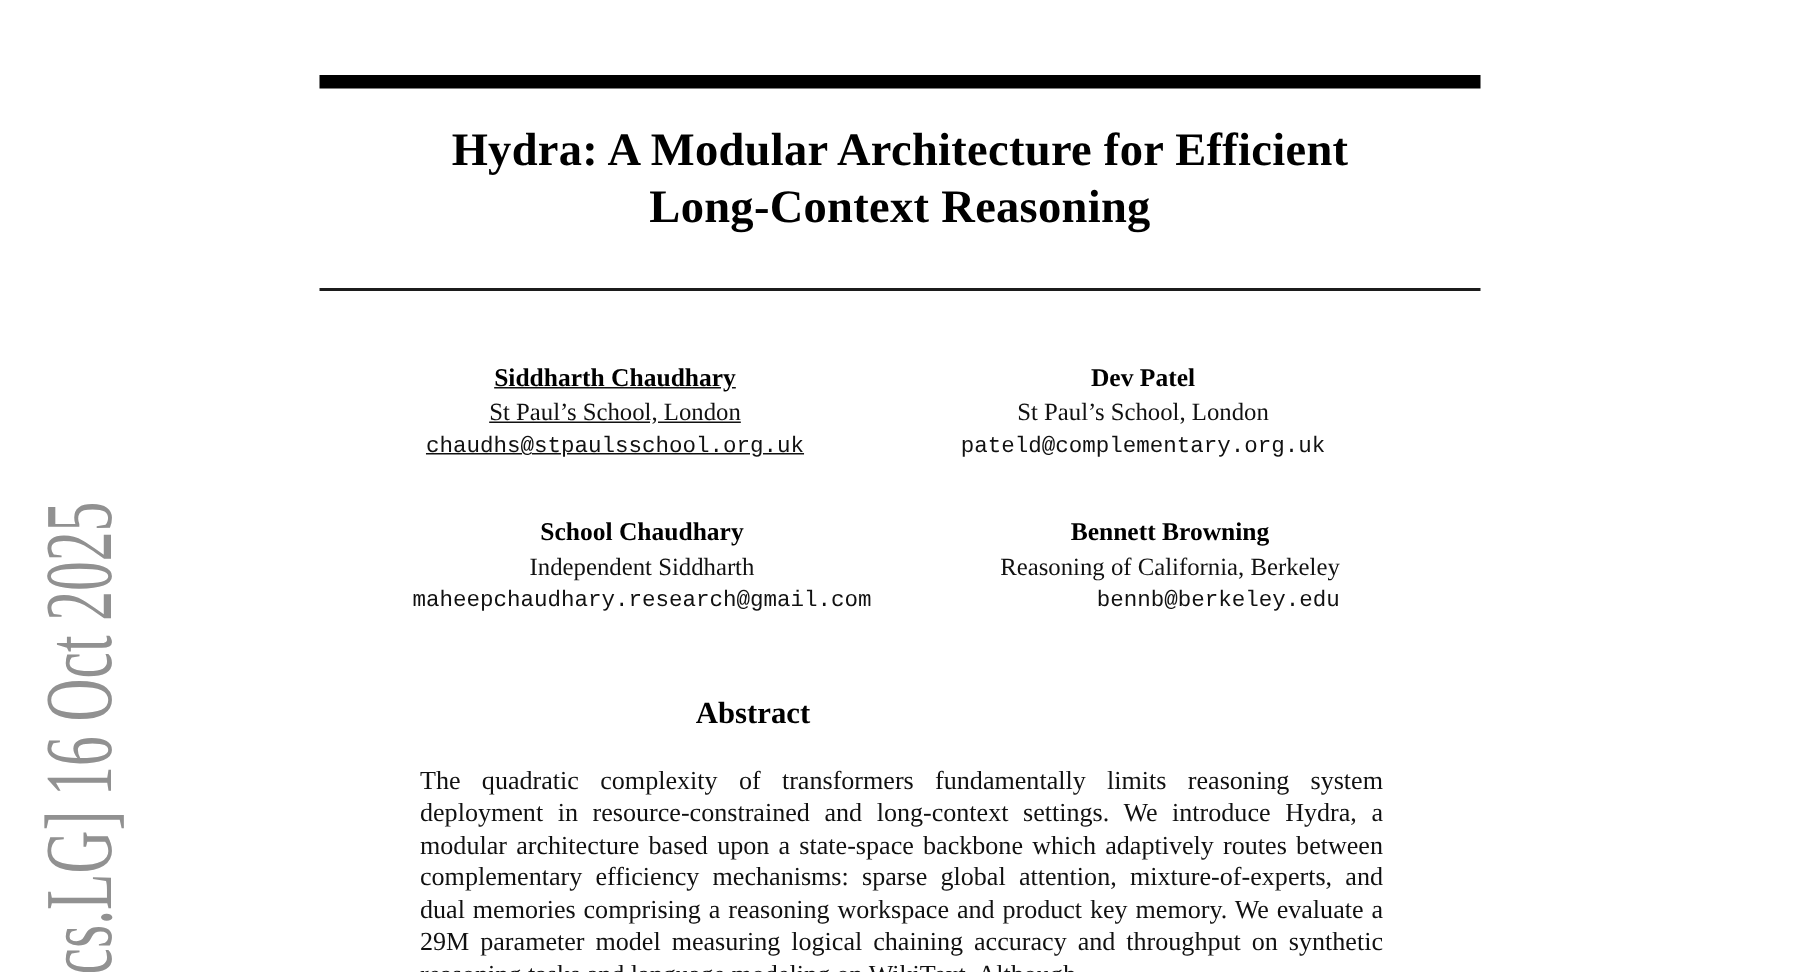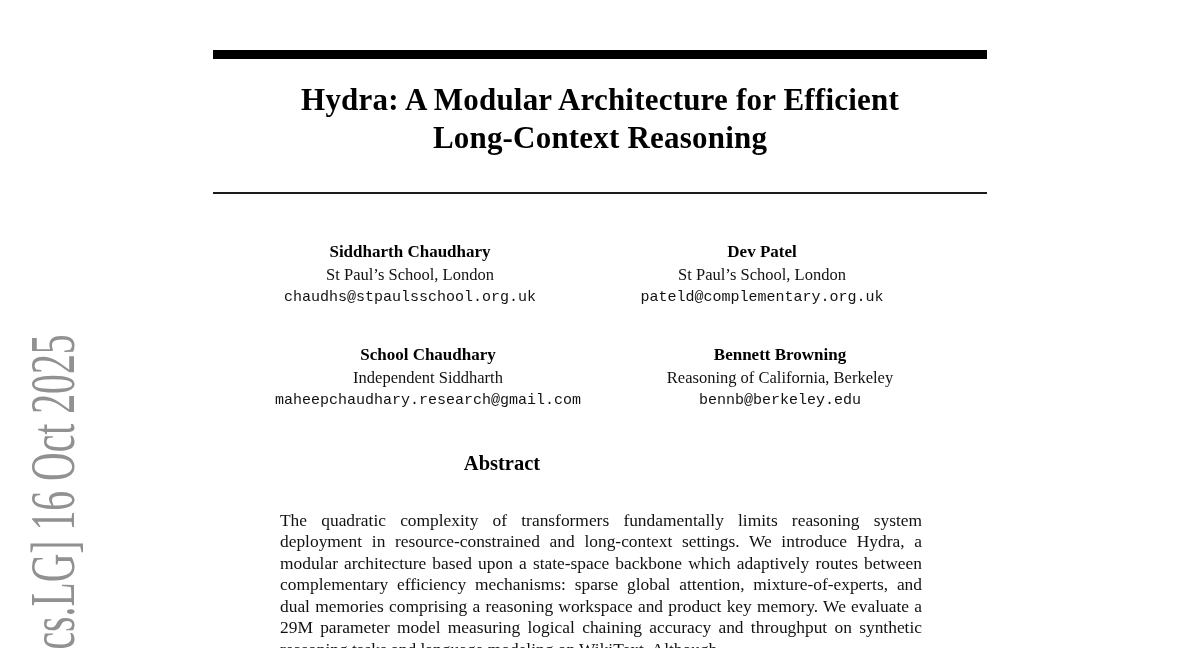--- a/index.html
+++ b/index.html
@@ -10,27 +10,27 @@
   .rule-thick{position:absolute;left:213px;top:50px;width:774px;height:9px;background:#000000;}
   .rule-thin{position:absolute;left:213px;top:192px;width:774px;height:2px;background:#1c1c1c;}
   .paper-title{
     position:absolute;left:0;top:81px;width:1200px;margin:0;text-align:center;
     font-size:31px;font-weight:700;line-height:38px;color:#000000;letter-spacing:0.2px;
   }
   .paper-title span{display:block;}
   .author{position:absolute;text-align:center;transform:translateX(-50%);white-space:nowrap;}
   .author-name{font-size:17px;font-weight:700;line-height:23px;color:#000000;}
   .author-affil{font-size:16.5px;line-height:23px;}
-  .author-email{font-family:"Liberation Mono","DejaVu Sans Mono",monospace;font-size:15px;line-height:24px;}
-  .a1{left:410px;top:240px;}
+  .author-email{font-family:"Liberation Mono","DejaVu Sans Mono",monospace;font-size:15px;line-height:24px;text-align:right;}
+  .a1{left:410px;top:240px;text-decoration:underline;}
   .a2{left:762px;top:240px;}
   .a3{left:428px;top:343px;}
   .a4{left:780px;top:343px;}
   .abstract-heading{
-    position:absolute;left:0;top:452px;width:1004px;margin:0;text-align:center;
+    position:absolute;left:0;top:465px;width:1004px;margin:0;text-align:center;
     font-size:20.5px;font-weight:700;color:#000000;
   }
   .abstract-text{
     position:absolute;left:280px;top:510px;width:642px;margin:0;
     font-size:17.4px;line-height:21.45px;text-align:justify;text-justify:inter-word;
   }
   .stamp-anchor{
     position:absolute;left:53px;top:492px;width:0;height:0;
     display:flex;align-items:center;justify-content:center;
   }

